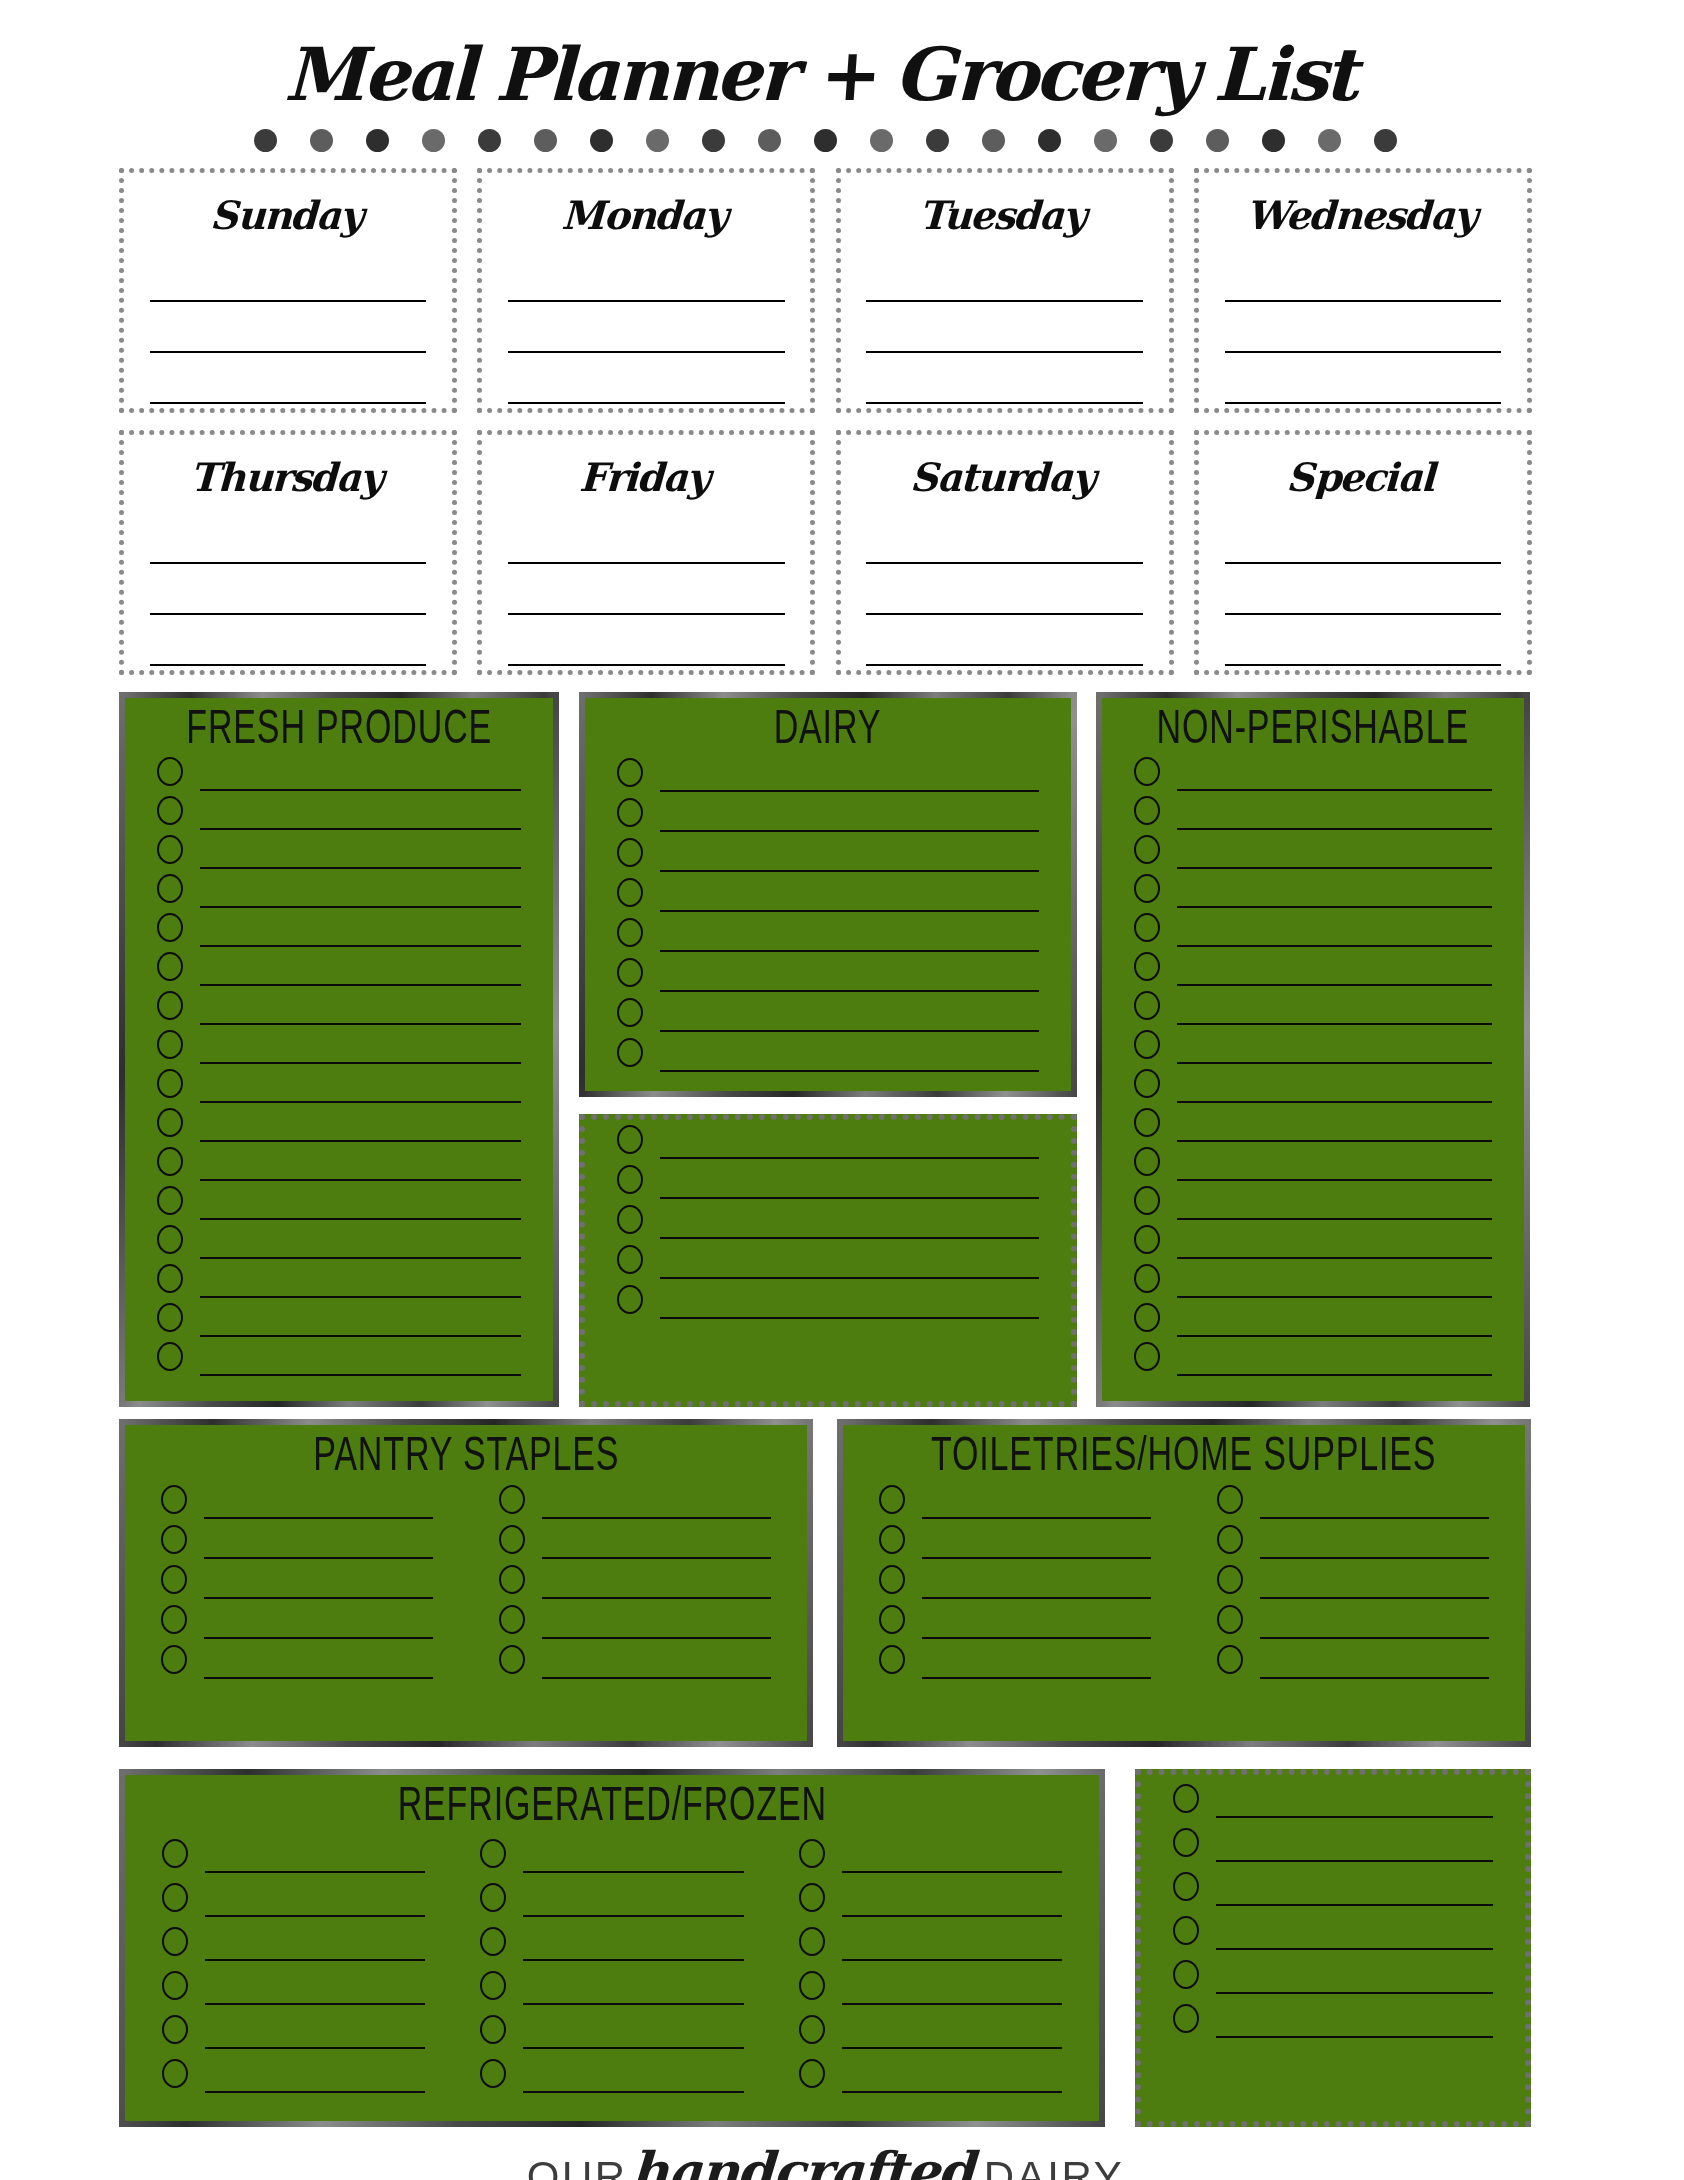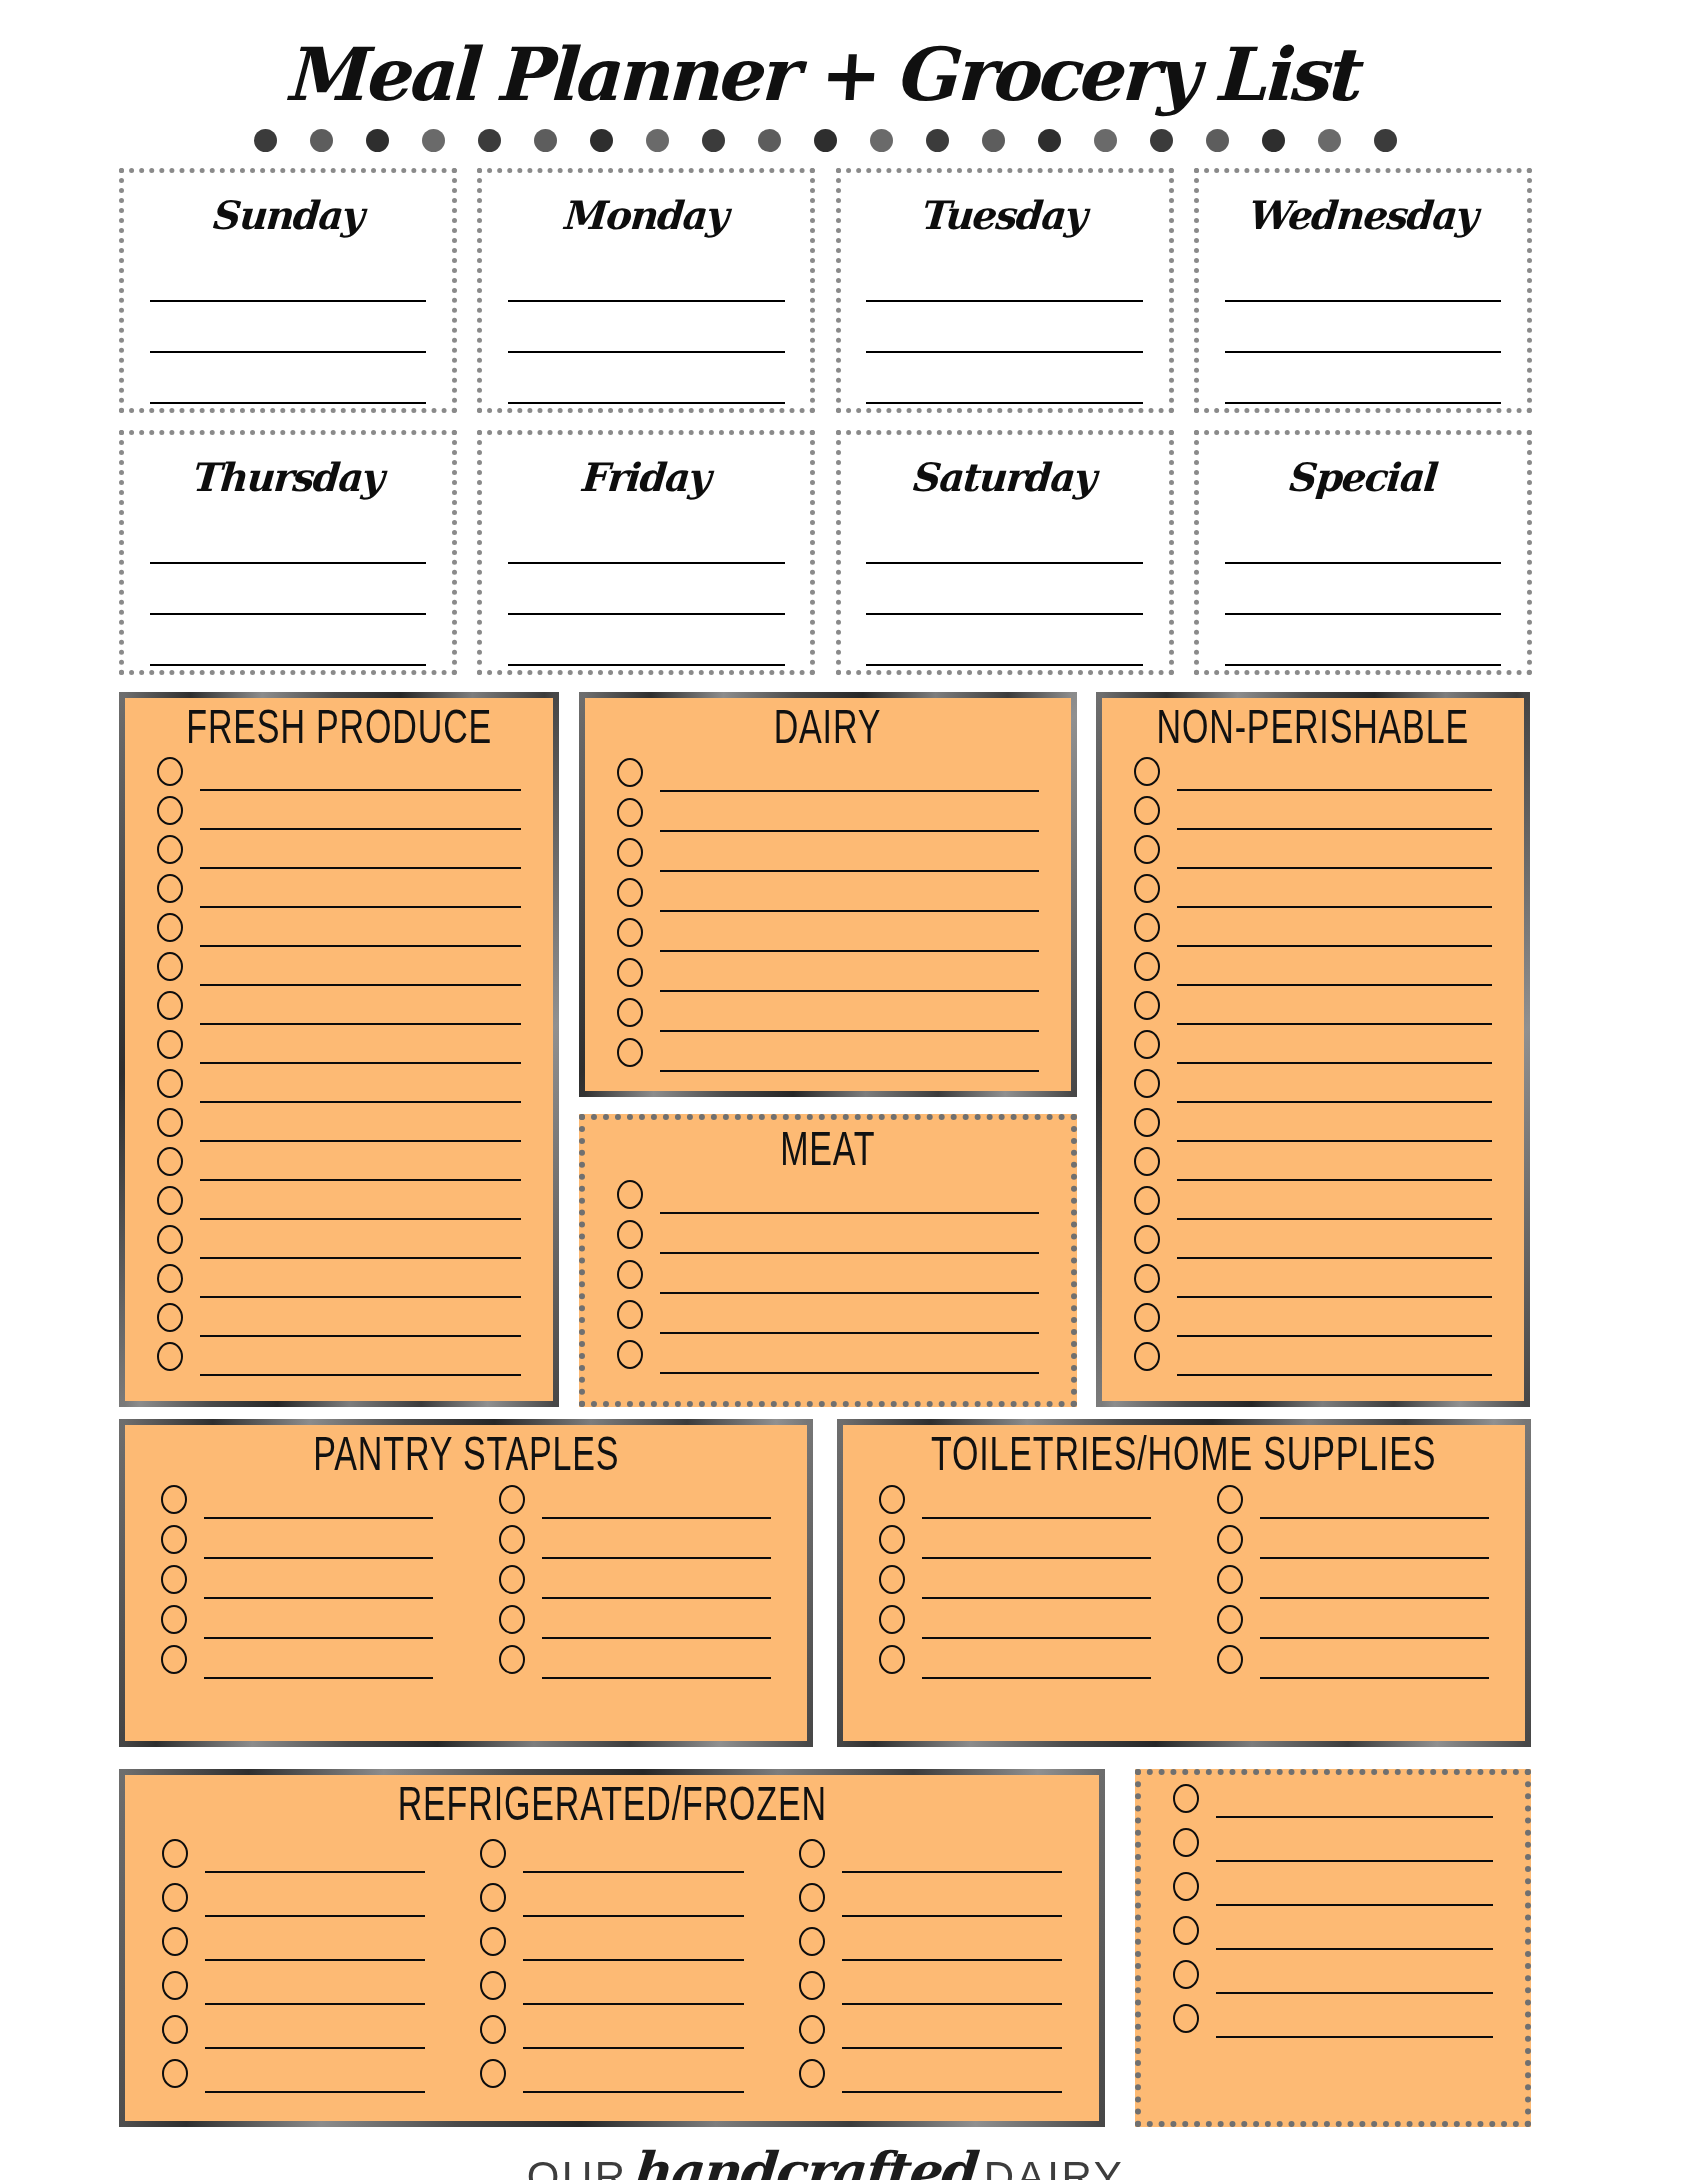--- a/index.html
+++ b/index.html
@@ -28,21 +28,21 @@
     height:245px; box-sizing:border-box;
     border:5.1px dotted #8a8a8a; background:#fff; padding:5.1px 25.6px 0 25.6px;
   }
   .day-name{
     height:73px; display:flex; align-items:center; justify-content:center;
     font-family:"DejaVu Serif", serif; font-style:italic; font-weight:700;
     font-size:39px; letter-spacing:-1.7px; color:#0d0d0d; transform:skewX(-5deg);
   }
   .day-line{height:49px; border-bottom:2.6px solid #000;}
   
-  .gbox{box-sizing:border-box; background:#fdba74;}
+  .gbox{box-sizing:border-box; background:#4d7c0f;}
   .gbox.solid{
     border:6.8px solid transparent;
     border-image:linear-gradient(100deg,#6e6e6e 0%,#2e2e2e 12%,#8c8c8c 25%,#4a4a4a 38%,#262626 50%,#7d7d7d 63%,#3b3b3b 76%,#909090 88%,#474747 100%) 1;
   }
   .gbox.dotted{border:6px dotted #707070;}
   .sec-title{margin:8.5px 0 5.1px 0; text-align:center; font-weight:400;}
   .sec-title span{
     display:inline-block; transform:scale(0.92,1.32);
     font-family:"Liberation Sans", sans-serif; font-size:37px; letter-spacing:0.9px; color:#111;
   }
@@ -310,21 +310,20 @@
     <span class="write-line"></span>
   </div>
 
   <div class="item">
     <span class="circle"></span>
     <span class="write-line"></span>
   </div>
 </div>
     </section>
     <section class="gbox dotted sec-meat">
-      <h2 class="sec-title"><span>MEAT</span></h2>
       <div class="items cols-1">
   <div class="item">
     <span class="circle"></span>
     <span class="write-line"></span>
   </div>
 
   <div class="item">
     <span class="circle"></span>
     <span class="write-line"></span>
   </div>

